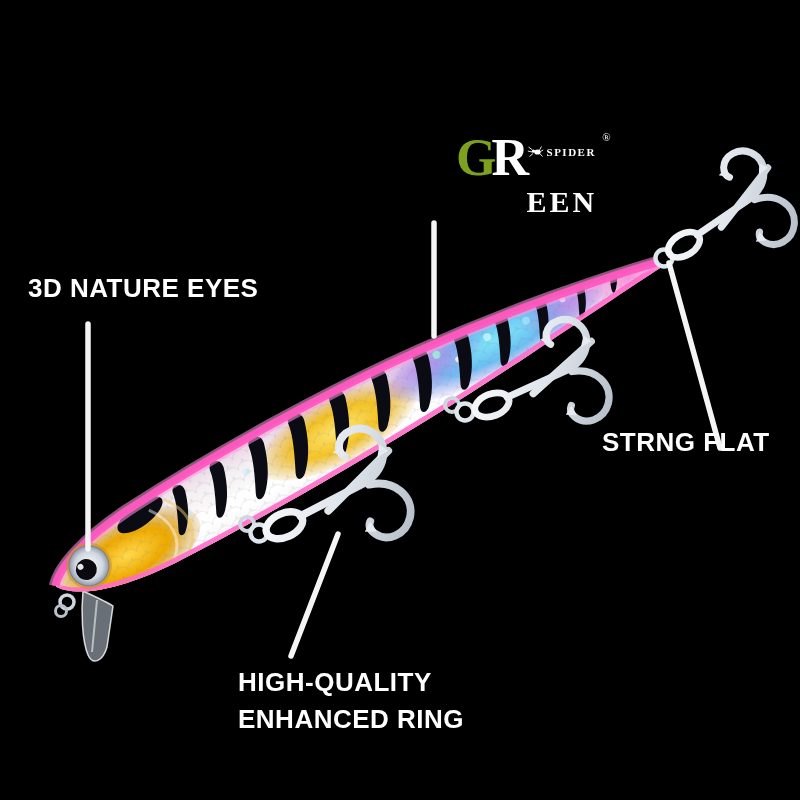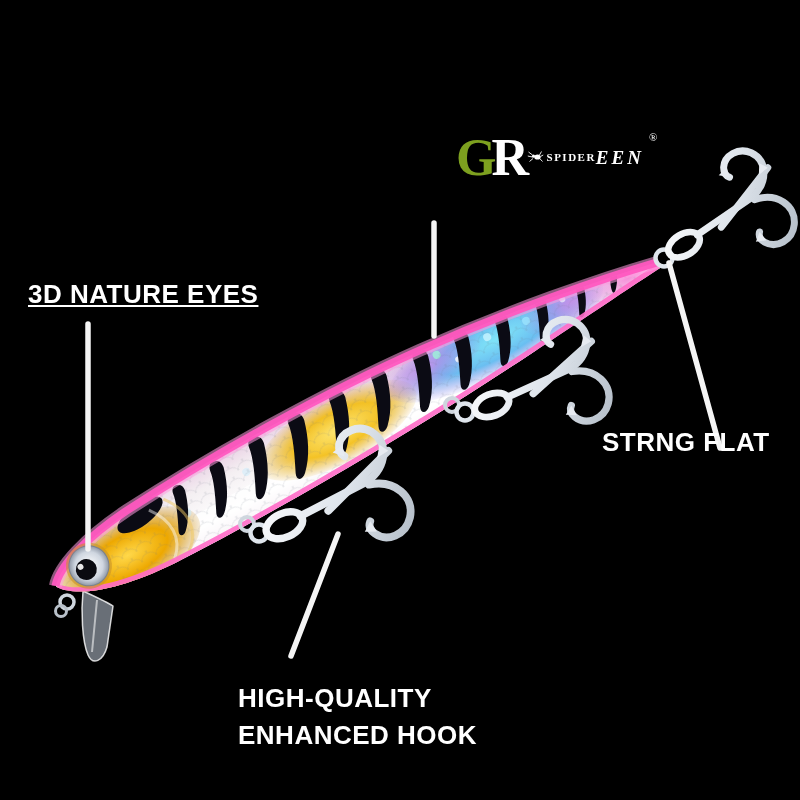--- a/index.html
+++ b/index.html
@@ -2,32 +2,32 @@
 <html><head>
 <meta charset="utf-8">
 <style>
   html,body{margin:0;padding:0;background:#000;}
   .stage{position:relative;width:800px;height:800px;background:#000;overflow:hidden;
          font-family:"Liberation Sans",sans-serif;}
   .stage svg.art{position:absolute;left:0;top:0;}
   .label{position:absolute;color:#fff;font-size:26px;font-weight:700;
          letter-spacing:0.5px;line-height:37px;white-space:nowrap;}
   #label-paint{left:318px;top:150px;}
-  #label-eyes{left:28px;top:276px;text-decoration:underline;}
+  #label-eyes{left:28px;top:270px;}
   #label-split{left:602px;top:424px;}
-  #label-hook{left:238px;top:680px;}
+  #label-hook{left:238px;top:664px;}
   
   .logo{position:absolute;left:138px;top:-12px;display:inline-flex;align-items:flex-start;
         font-family:"Liberation Serif",serif;font-weight:700;color:#fff;line-height:normal;}
   .logo-g{font-size:52px;line-height:40px;color:#7da01f;letter-spacing:0;}
   .logo-r{font-size:52px;line-height:40px;margin-left:-5px;}
-  .logo-stack{display:flex;margin-left:-3px;padding-top:9px;}
+  .logo-stack{display:flex;flex-direction:column;margin-left:-3px;padding-top:9px;gap:33px;}
   .spider-row{display:flex;align-items:center;gap:3px;font-size:11px;letter-spacing:1.5px;line-height:11px;}
   .spider-row svg{display:block;margin-top:-3px;}
-  .logo-een{font-size:19px;line-height:21px;letter-spacing:3px;font-style:italic;}
+  .logo-een{font-size:30px;line-height:21px;letter-spacing:3px;}
   .logo-reg{position:absolute;top:-6px;right:-14px;font-size:11px;font-weight:400;line-height:11px;}
 </style>
 </head>
 <body>
 
 <div class="stage">
 
   <svg class="art" width="800" height="800" viewBox="0 0 800 800">
     <defs>
       <linearGradient id="metal" x1="0" y1="-70" x2="160" y2="60" gradientUnits="userSpaceOnUse">
@@ -221,16 +221,16 @@
   <div class="label" id="label-eyes">
     <div>3D NATURE EYES</div>
   </div>
 
   <div class="label" id="label-split">
     <div>STRNG FLAT</div>
   </div>
 
   <div class="label" id="label-hook">
     <div>HIGH-QUALITY</div>
-    <div>ENHANCED HOOK</div>
+    <div>ENHANCED RING</div>
   </div>
 
 </div>
 
 </body></html>

